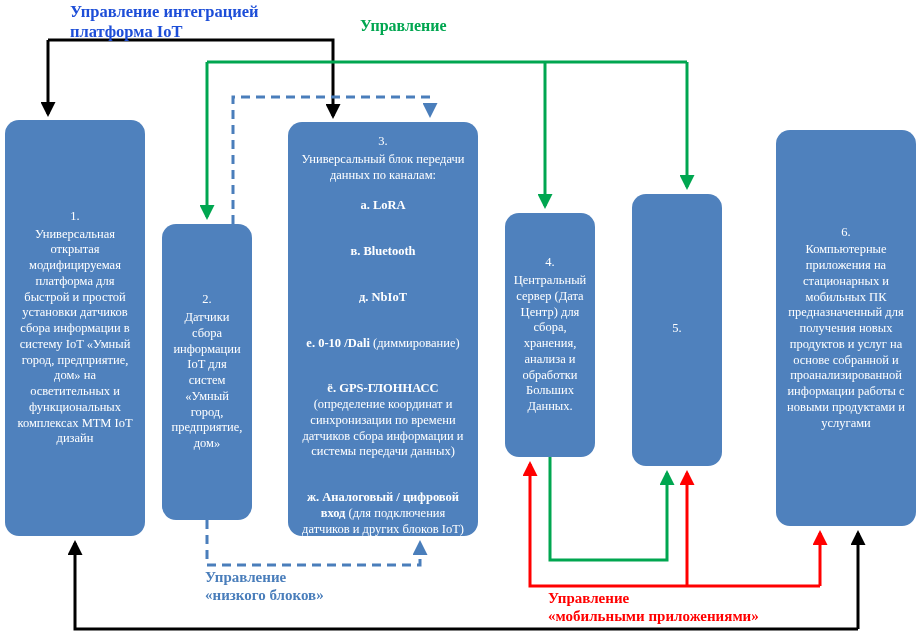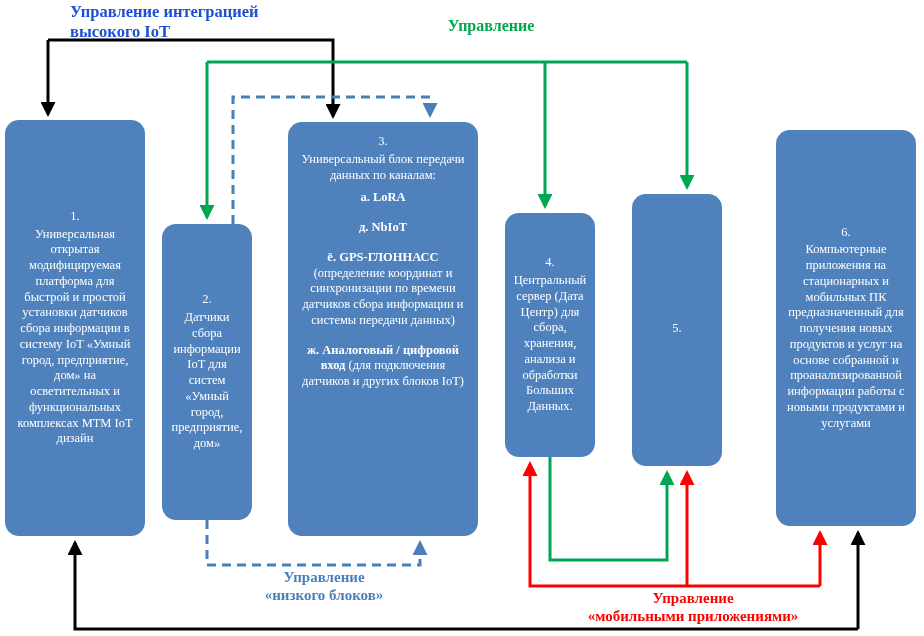--- a/index.html
+++ b/index.html
@@ -10,23 +10,23 @@
          text-align:center;display:flex;flex-direction:column;justify-content:center;
          padding:10px 8px;box-sizing:border-box;font-size:12.5px;line-height:1.26;}
   #b1{left:5px;top:120px;width:140px;height:416px;}
   #b2{left:162px;top:224px;width:90px;height:296px;}
   #b3{left:288px;top:122px;width:190px;height:414px;justify-content:flex-start;padding-top:12px;}
   #b4{left:505px;top:213px;width:90px;height:244px;}
   #b5{left:632px;top:194px;width:90px;height:272px;}
   #b6{left:776px;top:130px;width:140px;height:396px;}
   .num{margin-bottom:2px;}
   #b3 .intro{margin-bottom:0;}
-  #b3 .channel{margin:7px 0;font-weight:bold;}
+  #b3 .channel{margin:15px 0;font-weight:bold;}
   #b3 .channel .rest{font-weight:normal;}
-  .lbl{position:absolute;font-weight:bold;text-align:center;line-height:1.2;}
+  .lbl{position:absolute;font-weight:bold;text-align:left;line-height:1.2;}
   #lbl-integration{left:70px;top:2px;width:260px;text-align:left;font-size:16.5px;color:#1d4ed8;}
   #lbl-high{left:360px;top:16px;width:262px;font-size:16px;color:#00A650;}
   #lbl-low{left:205px;top:568px;width:238px;font-size:15px;color:#4A7EBB;}
   #lbl-mobile{left:548px;top:589px;width:290px;font-size:15px;color:#FF0000;}
 </style>
 </head>
 <body>
 
 <div class="canvas">
 
@@ -72,42 +72,44 @@
 
   <div class="block" id="b2">
     <div class="num">2.</div>
     <div class="txt">Датчики сбора информации IoT для систем «Умный город, предприятие, дом»</div>
   </div>
 
   <div class="block" id="b3">
     <div class="num">3.</div>
     <div class="intro">Универсальный блок передачи данных по каналам:</div>
     <div class="channel"><b>а. LoRA</b><span class="rest"></span></div>
+    <div class="channel"><b>в. Bluetooth</b><span class="rest"></span></div>
     <div class="channel"><b>д. NbIoT</b><span class="rest"></span></div>
+    <div class="channel"><b>е. 0-10 /Dali</b><span class="rest"> (диммирование)</span></div>
     <div class="channel"><b>ё. GPS-ГЛОННАСС</b><span class="rest"> (определение координат и синхронизации по времени датчиков сбора информации и системы передачи данных)</span></div>
     <div class="channel"><b>ж. Аналоговый / цифровой вход</b><span class="rest"> (для подключения датчиков и других блоков IoT)</span></div>
   </div>
 
   <div class="block" id="b4">
     <div class="num">4.</div>
     <div class="txt">Центральный сервер (Дата Центр) для сбора, хранения, анализа и обработки Больших Данных.</div>
   </div>
 
   <div class="block" id="b5">
     <div class="num">5.</div>
   </div>
 
   <div class="block" id="b6">
     <div class="num">6.</div>
     <div class="txt">Компьютерные приложения на стационарных и мобильных ПК предназначенный для получения новых продуктов и услуг на основе собранной и проанализированной информации работы с новыми продуктами и услугами</div>
   </div>
 
   <div class="lbl" id="lbl-integration">
     <div>Управление интеграцией</div>
-    <div>высокого IoT</div>
+    <div>платформа IoT</div>
   </div>
 
   <div class="lbl" id="lbl-high">
     <div>Управление</div>
   </div>
 
   <div class="lbl" id="lbl-low">
     <div>Управление</div>
     <div>«низкого блоков»</div>
   </div>

